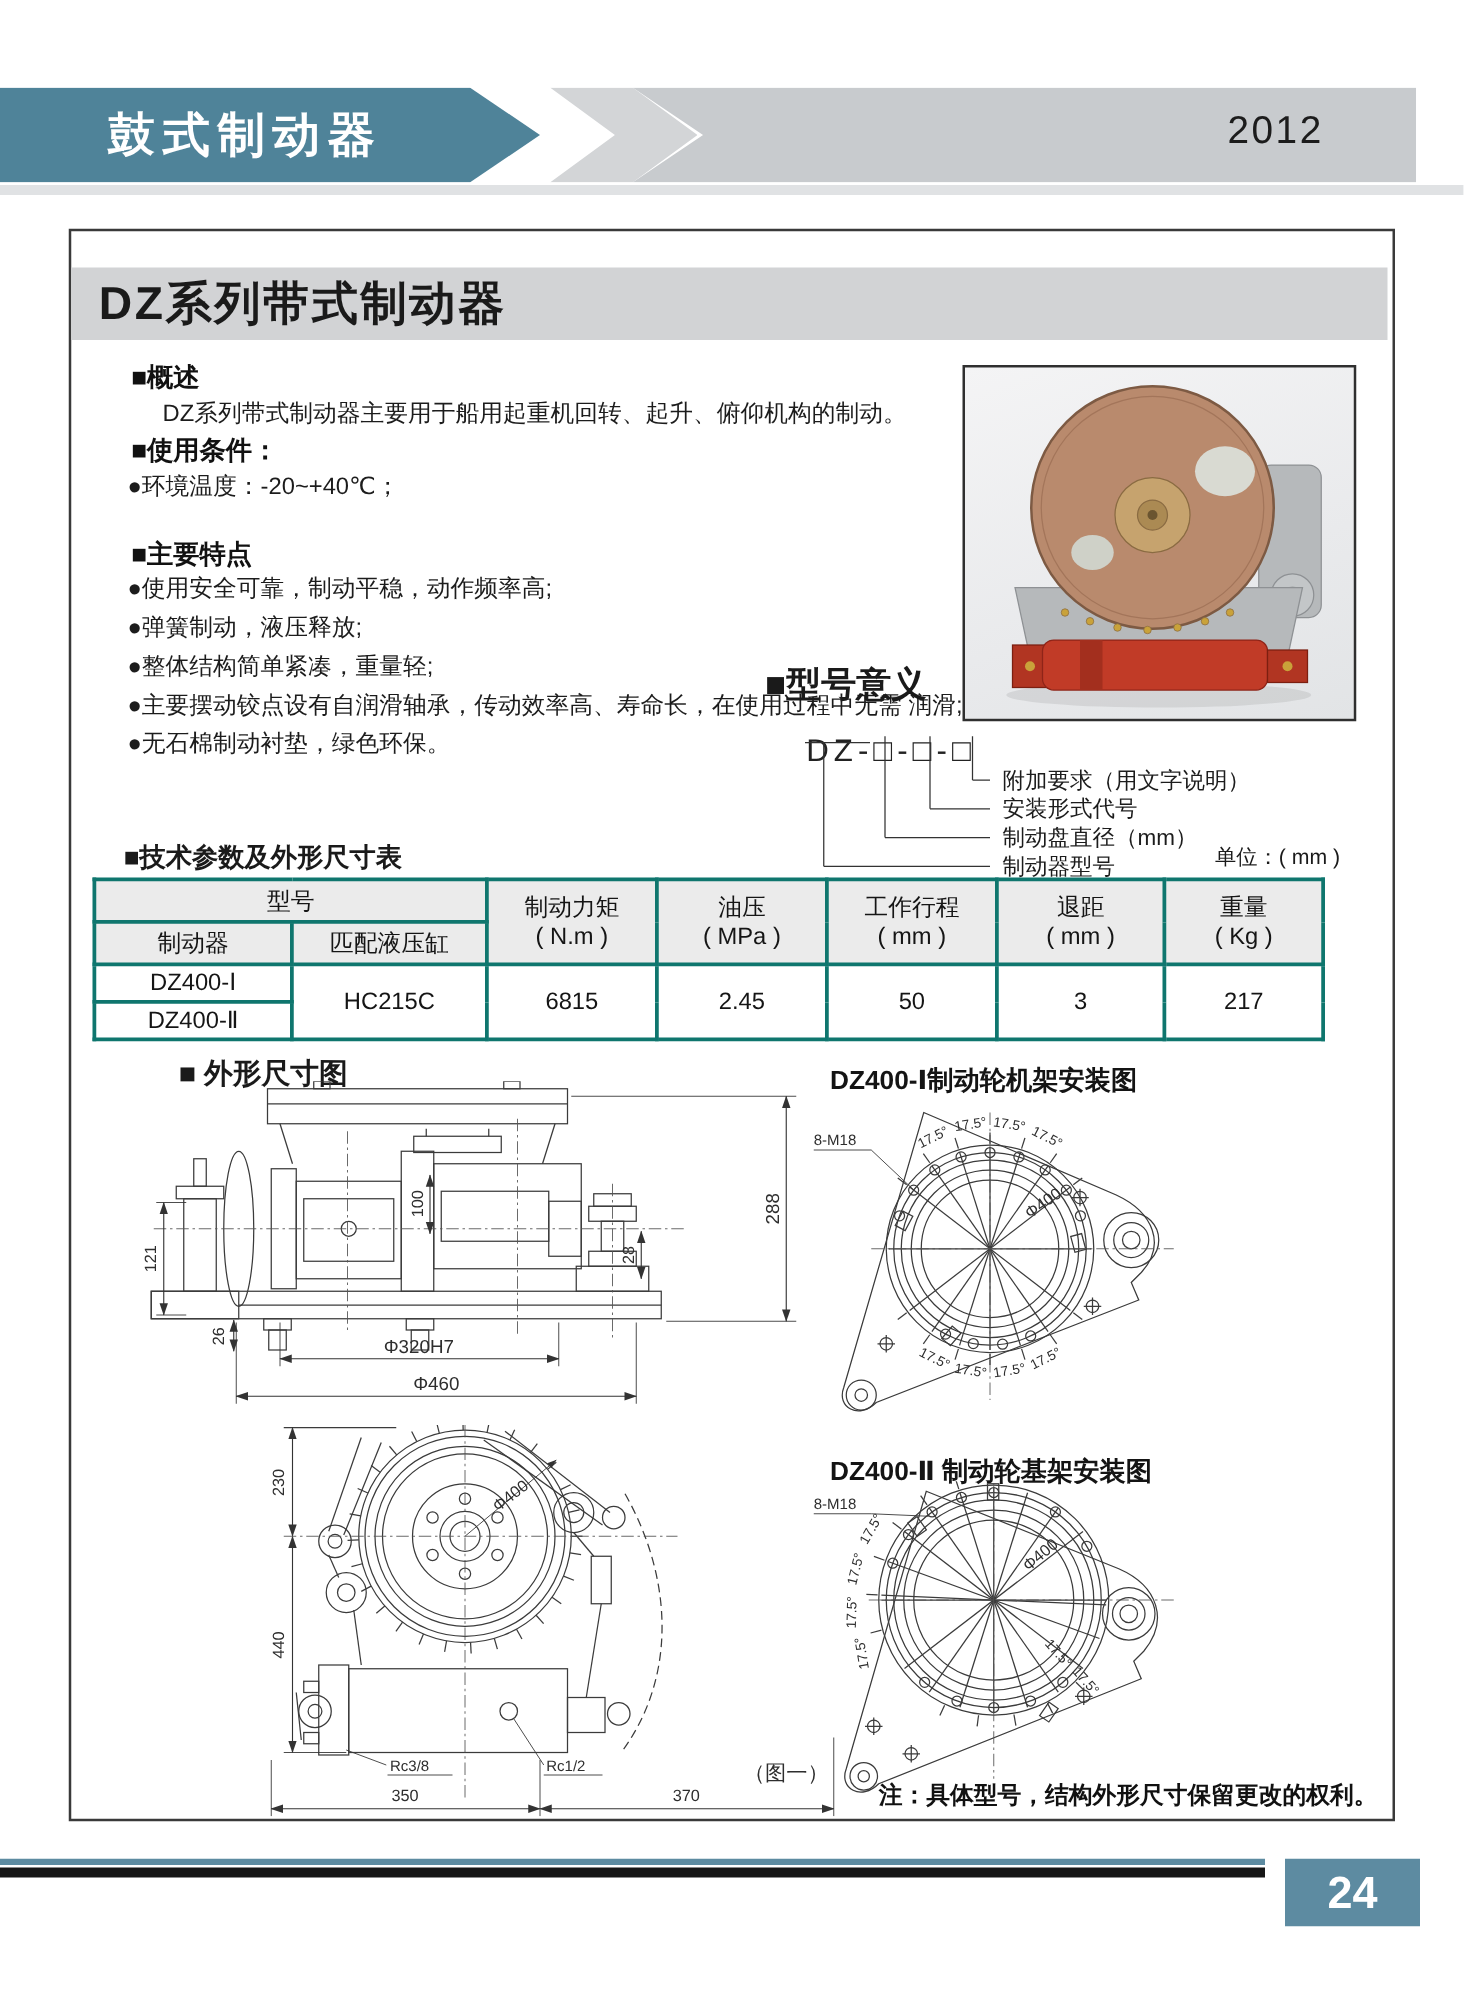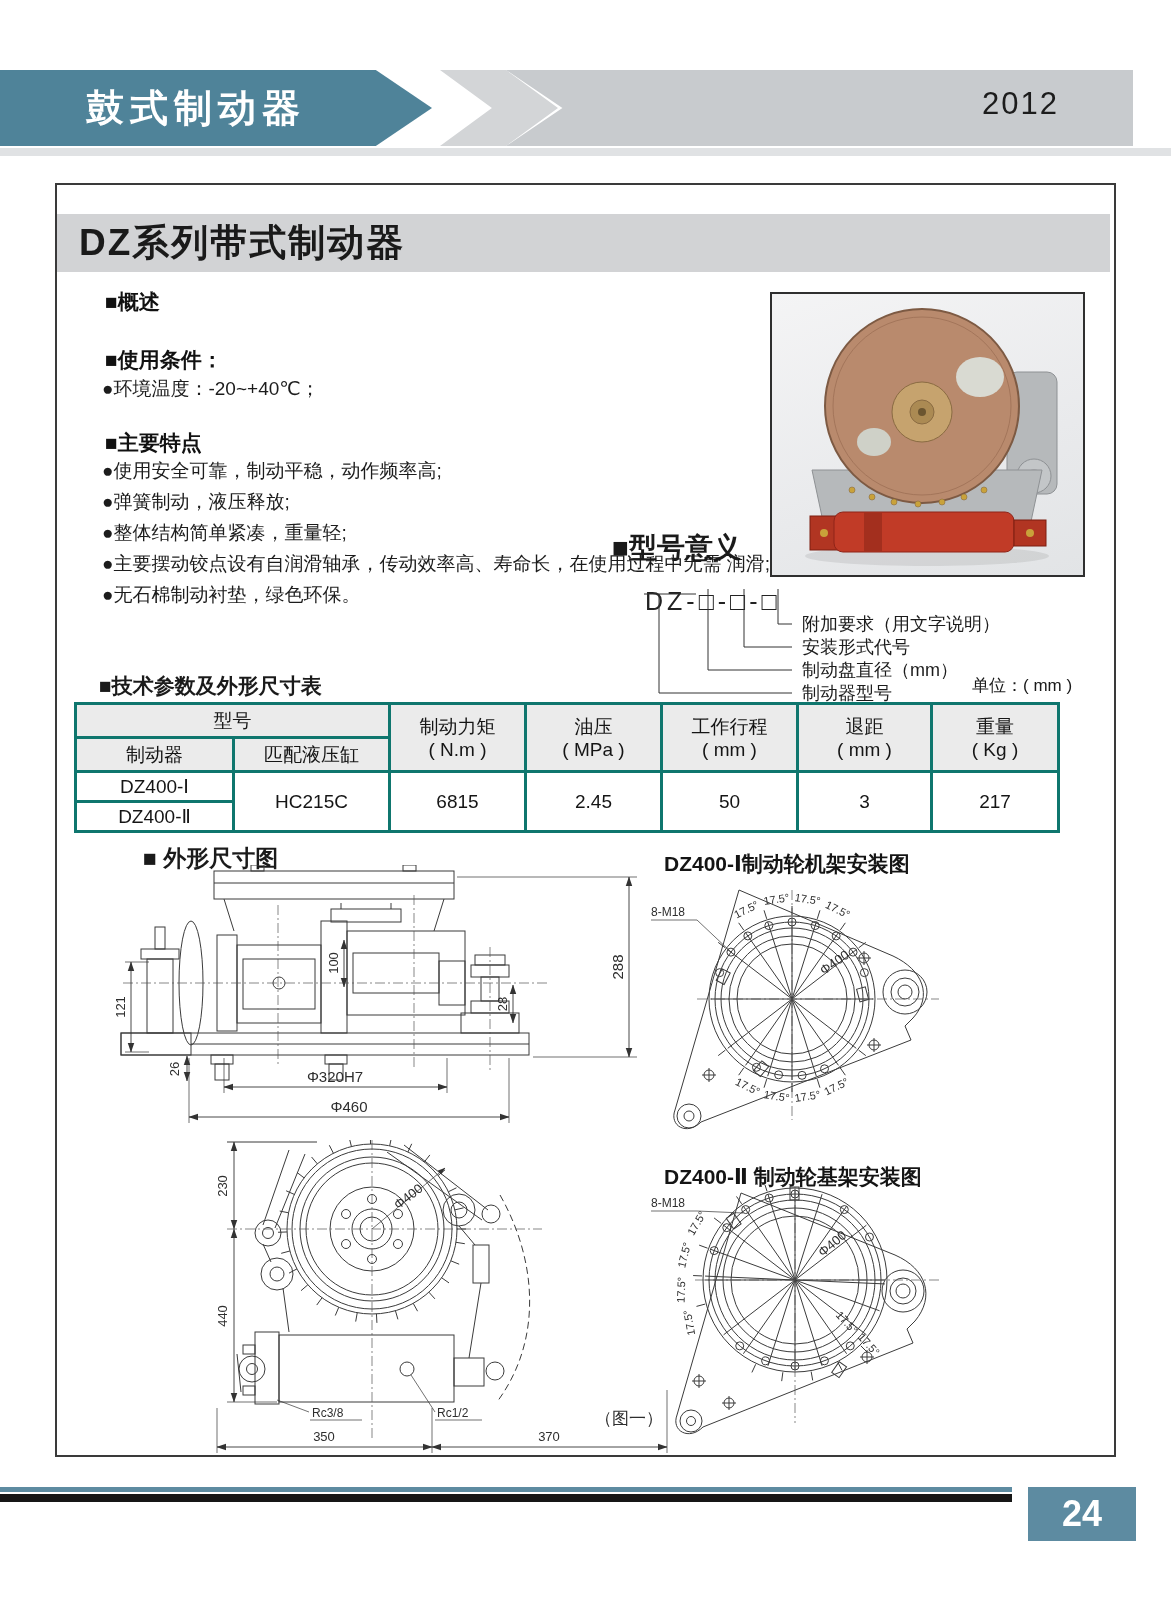--- a/index.html
+++ b/index.html
@@ -83,20 +83,21 @@
   <div class="abs year">2012</div>
   <div class="abs substrip"></div>
 
   <div class="abs cbox">
 
     <div class="abs titleband">
       <span>DZ系列带式制动器</span>
     </div>
 
     <div class="abs h1" style="left:48px;top:103px">■概述</div>
+    <div class="abs body-t" style="left:73px;top:133px">DZ系列带式制动器主要用于船用起重机回转、起升、俯仰机构的制动。</div>
 
     <div class="abs h1" style="left:48px;top:161px">■使用条件：</div>
     <div class="abs body-t" style="left:45px;top:191px">●环境温度：-20~+40℃；</div>
 
     <div class="abs h1" style="left:48px;top:244px">■主要特点</div>
     <div class="abs body-t" style="left:45px;top:273px">●使用安全可靠，制动平稳，动作频率高;</div>
     <div class="abs body-t" style="left:45px;top:304px">●弹簧制动，液压释放;</div>
     <div class="abs body-t" style="left:45px;top:335px">●整体结构简单紧凑，重量轻;</div>
     <div class="abs body-t" style="left:45px;top:366px">●主要摆动铰点设有自润滑轴承，传动效率高、寿命长，在使用过程中无需 润滑;</div>
     <div class="abs body-t" style="left:45px;top:397px">●无石棉制动衬垫，绿色环保。</div>
@@ -535,20 +536,21 @@
       <text x="12" y="22" style="font-size:12px">8-M18</text>
       <text transform="translate(196,62) rotate(-40)" text-anchor="middle">Φ400</text>
       <text transform="translate(61,40) rotate(-60)" text-anchor="middle" style="font-size:11px">17.5°</text>
       <text transform="translate(49,71) rotate(-76)" text-anchor="middle" style="font-size:11px">17.5°</text>
       <text transform="translate(46,105) rotate(-88)" text-anchor="middle" style="font-size:11px">17.5°</text>
       <text transform="translate(54,137) rotate(-100)" text-anchor="middle" style="font-size:11px">17.5°</text>
       <text transform="translate(205,140) rotate(48)" text-anchor="middle" style="font-size:11px">17.5°</text>
       <text transform="translate(227,162) rotate(48)" text-anchor="middle" style="font-size:11px">17.5°</text>
     </svg>
 
+    <div class="abs note" style="left:585px;top:1238px;width:460px;text-align:right">注：具体型号，结构外形尺寸保留更改的权利。</div>
   </div>
 
   <div class="abs f-teal"></div>
   <div class="abs f-black"></div>
   <div class="abs pagebox">
     <span>24</span>
   </div>
 </div>
 
 </body></html>

